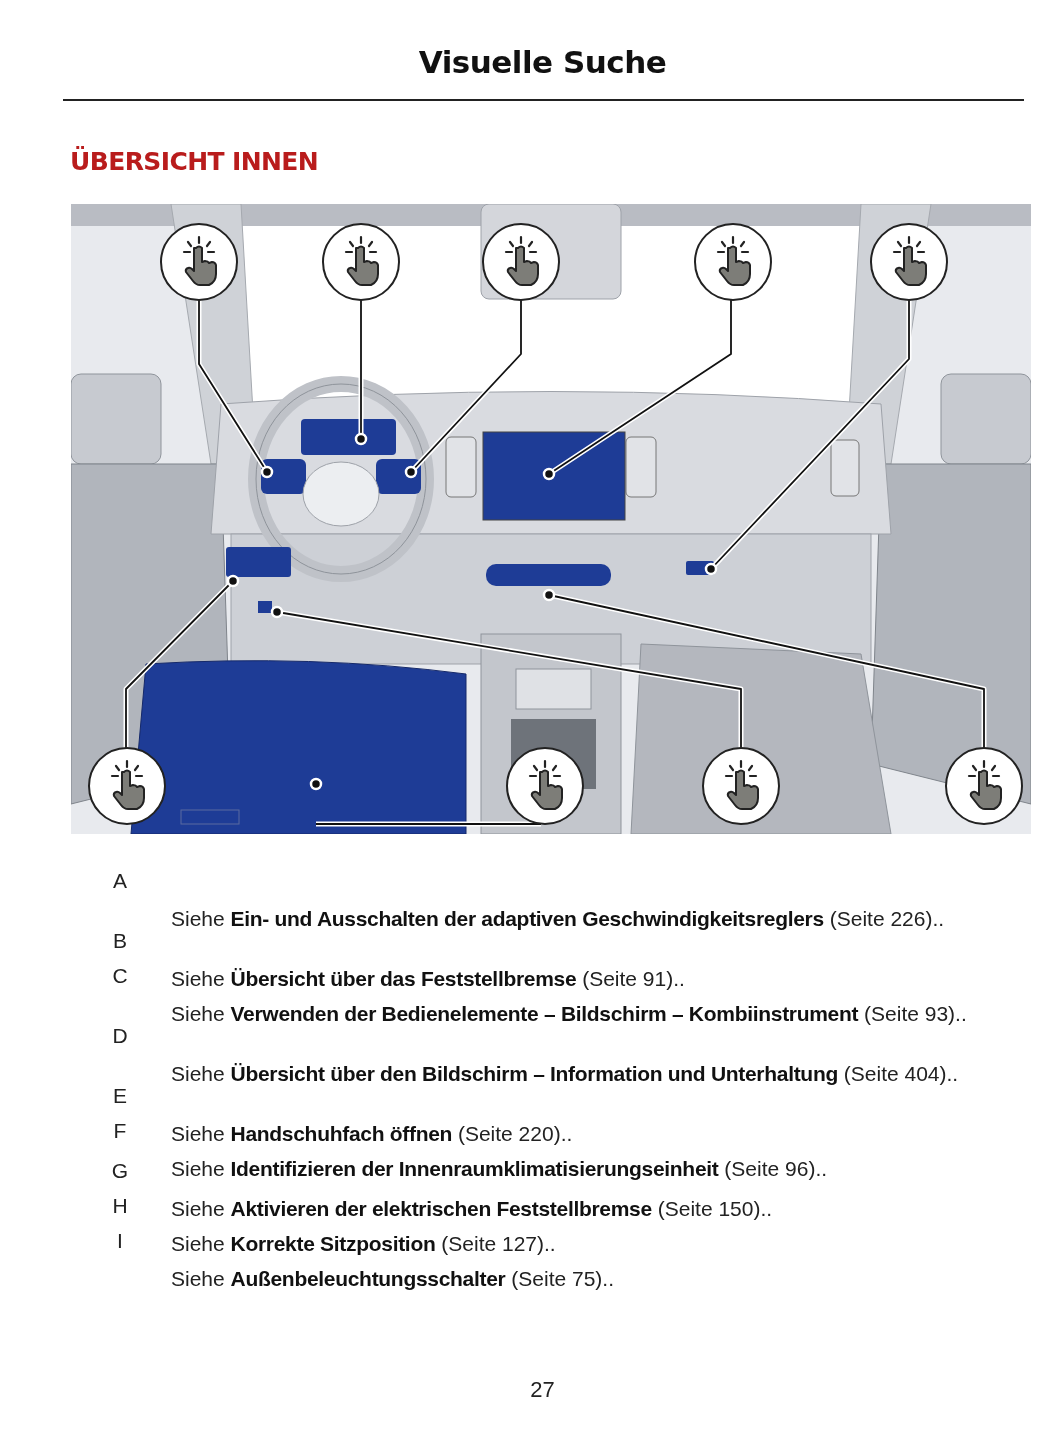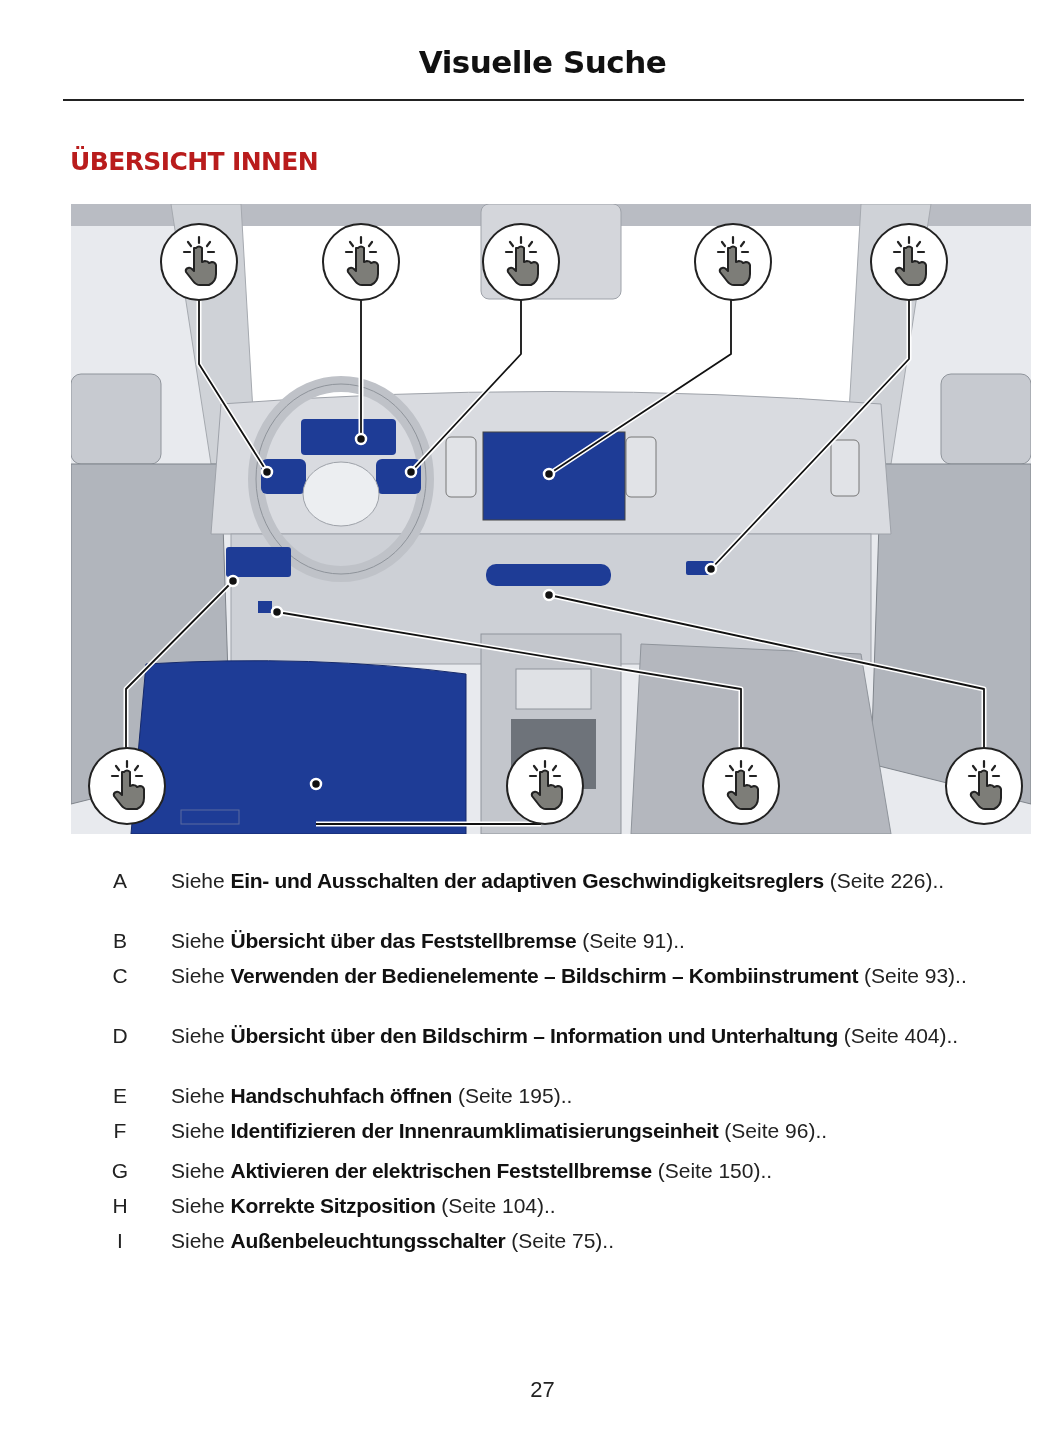--- a/index.html
+++ b/index.html
@@ -11,21 +11,21 @@
   .title-rule { position:absolute; top:99px; left:63px; width:961px; height:2px; background:#222; }
   .section-heading { position:absolute; top:147px; left:70px;
          font-family:"DejaVu Sans", sans-serif; font-weight:bold; font-size:25px;
          letter-spacing:-0.6px; color:#b91c1c; }
   .figure { position:absolute; top:204px; left:71px; width:960px; height:630px;
          background:#f3f4f6; overflow:hidden; }
   .figure svg { display:block; }
   .legend { position:absolute; top:868px; left:0; width:1055px; }
   .legend-item { position:absolute; left:0; width:1055px; font-size:21px; line-height:25px; }
   .legend-letter { position:absolute; left:110px; width:20px; text-align:center; color:#222; }
-  .legend-text { position:absolute; left:171px; width:850px; color:#222; }
+  .legend-text { position:absolute; left:171px; width:850px; color:#222;margin-top:38px; }
   .legend-text b { font-weight:bold; color:#111; letter-spacing:-0.3px; }
   .page-number { position:absolute; top:1377px; left:0; width:1085px; text-align:center;
          font-size:22px; color:#222; }
 </style>
 </head>
 <body>
 
 <div class="page-title">Visuelle Suche</div>
 <div class="title-rule"></div>
 <div class="section-heading">ÜBERSICHT INNEN</div>
@@ -160,33 +160,33 @@
   <div class="legend-item" style="top:95px;">
     <span class="legend-letter">C</span>
     <span class="legend-text"><span>Siehe</span> <b>Verwenden der Bedienelemente – Bildschirm – Kombiinstrument</b> <span>(Seite 93)..</span></span>
   </div>
   <div class="legend-item" style="top:155px;">
     <span class="legend-letter">D</span>
     <span class="legend-text"><span>Siehe</span> <b>Übersicht über den Bildschirm – Information und Unterhaltung</b> <span>(Seite 404)..</span></span>
   </div>
   <div class="legend-item" style="top:215px;">
     <span class="legend-letter">E</span>
-    <span class="legend-text"><span>Siehe</span> <b>Handschuhfach öffnen</b> <span>(Seite 195)..</span></span>
+    <span class="legend-text"><span>Siehe</span> <b>Handschuhfach öffnen</b> <span>(Seite 220)..</span></span>
   </div>
   <div class="legend-item" style="top:250px;">
     <span class="legend-letter">F</span>
     <span class="legend-text"><span>Siehe</span> <b>Identifizieren der Innenraumklimatisierungseinheit</b> <span>(Seite 96)..</span></span>
   </div>
   <div class="legend-item" style="top:290px;">
     <span class="legend-letter">G</span>
     <span class="legend-text"><span>Siehe</span> <b>Aktivieren der elektrischen Feststellbremse</b> <span>(Seite 150)..</span></span>
   </div>
   <div class="legend-item" style="top:325px;">
     <span class="legend-letter">H</span>
-    <span class="legend-text"><span>Siehe</span> <b>Korrekte Sitzposition</b> <span>(Seite 104)..</span></span>
+    <span class="legend-text"><span>Siehe</span> <b>Korrekte Sitzposition</b> <span>(Seite 127)..</span></span>
   </div>
   <div class="legend-item" style="top:360px;">
     <span class="legend-letter">I</span>
     <span class="legend-text"><span>Siehe</span> <b>Außenbeleuchtungsschalter</b> <span>(Seite 75)..</span></span>
   </div>
 </div>
 
 <div class="page-number">27</div>
 
 </body></html>

